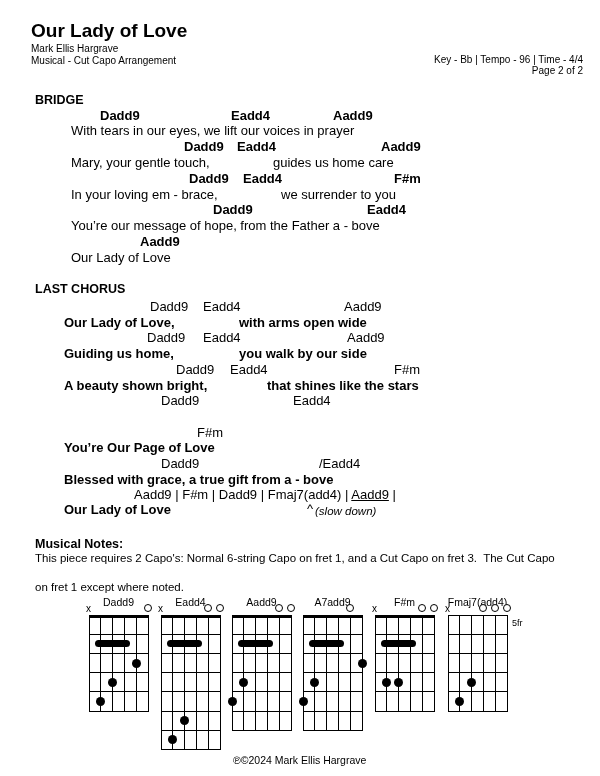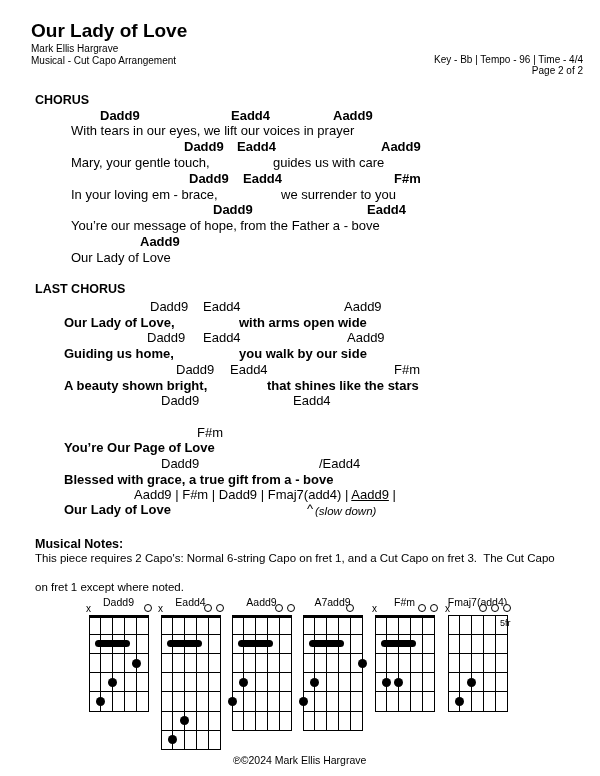--- a/index.html
+++ b/index.html
@@ -30,32 +30,32 @@
 <body>
 
 <div class="page">
 
   <div class="title">Our Lady of Love</div>
   <div class="small" style="left:31px;top:43px">Mark Ellis Hargrave</div>
   <div class="small" style="left:31px;top:54.5px">Musical - Cut Capo Arrangement</div>
   <div class="small right" style="top:53.5px">Key - Bb | Tempo - 96 | Time - 4/4</div>
   <div class="small right" style="top:65px">Page 2 of 2</div>
 
-  <div class="heading" style="left:35px;top:92.5px">CHORUS</div>
+  <div class="heading" style="left:35px;top:92.5px">BRIDGE</div>
 
   <span class="t b" style="left:100px;top:108.5px">Dadd9</span>
   <span class="t b" style="left:231px;top:108.5px">Eadd4</span>
   <span class="t b" style="left:333px;top:108.5px">Aadd9</span>
   <span class="t" style="left:71px;top:124.3px">With tears in our eyes, we lift our voices in prayer</span>
 
   <span class="t b" style="left:184px;top:140.1px">Dadd9</span>
   <span class="t b" style="left:237px;top:140.1px">Eadd4</span>
   <span class="t b" style="left:381px;top:140.1px">Aadd9</span>
   <span class="t" style="left:71px;top:155.9px">Mary, your gentle touch,</span>
-  <span class="t" style="left:273px;top:155.9px">guides us with care</span>
+  <span class="t" style="left:273px;top:155.9px">guides us home care</span>
 
   <span class="t b" style="left:189px;top:171.7px">Dadd9</span>
   <span class="t b" style="left:243px;top:171.7px">Eadd4</span>
   <span class="t b" style="left:394px;top:171.7px">F#m</span>
   <span class="t" style="left:71px;top:187.5px">In your loving em - brace,</span>
   <span class="t" style="left:281px;top:187.5px">we surrender to you</span>
 
   <span class="t b" style="left:213px;top:203.3px">Dadd9</span>
   <span class="t b" style="left:367px;top:203.3px">Eadd4</span>
   <span class="t" style="left:71px;top:219.1px">You’re our message of hope, from the Father a - bove</span>
@@ -233,18 +233,18 @@
         <div class="hline" style="left: 0px; top: 57.1px; width: 59.5px; height: 1px;"></div>
         <div class="hline" style="left: 0px; top: 76.3px; width: 59.5px; height: 1px;"></div>
         <div class="hline" style="left: 0px; top: 95.5px; width: 59.5px; height: 1px;"></div>
         <div class="nut" style="left: -0.5px; top: 0px; width: 60px; height: 1.2px;"></div>
         <div class="mk-x" style="left: -3px;">x</div>
         <div class="mk-o" style="left: 31.4px;"></div>
         <div class="mk-o" style="left: 43.2px;"></div>
         <div class="mk-o" style="left: 55px;"></div>
         <div class="dot" style="left: 19.1px; top: 62.7px;"></div>
         <div class="dot" style="left: 7.3px; top: 81.9px;"></div>
-        <div class="fret-pos" style="left: 52px; top: 3px;">5fr</div>
+        <div class="fret-pos" style="left: 64px; top: 3px;">5fr</div>
       </div>
   </div>
 
   <div class="small" style="left:233px;top:753.5px;font-size:10.5px">℗©2024 Mark Ellis Hargrave</div>
 </div>
 
 </body></html>

